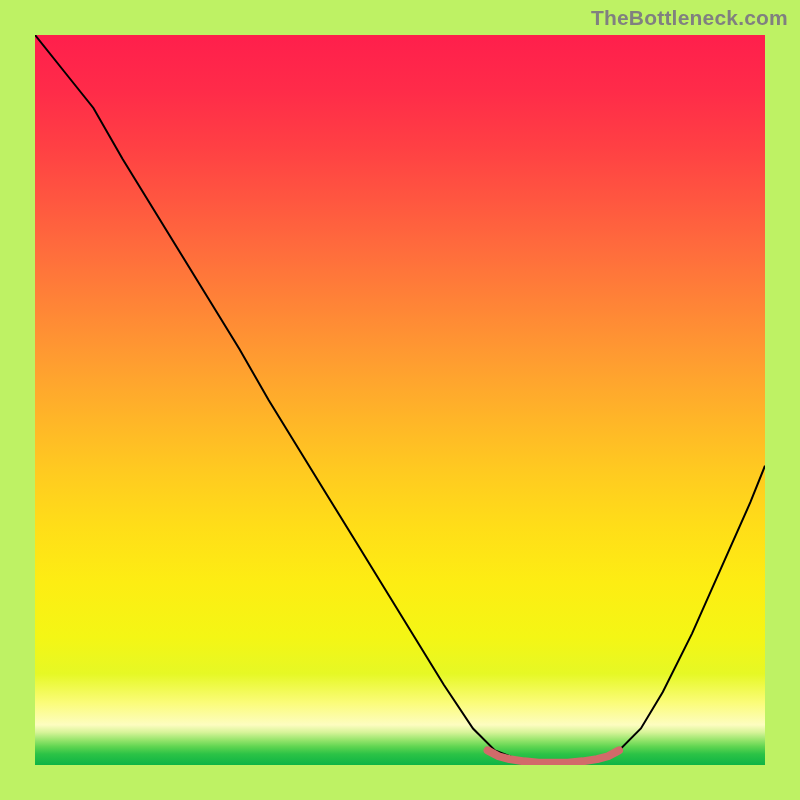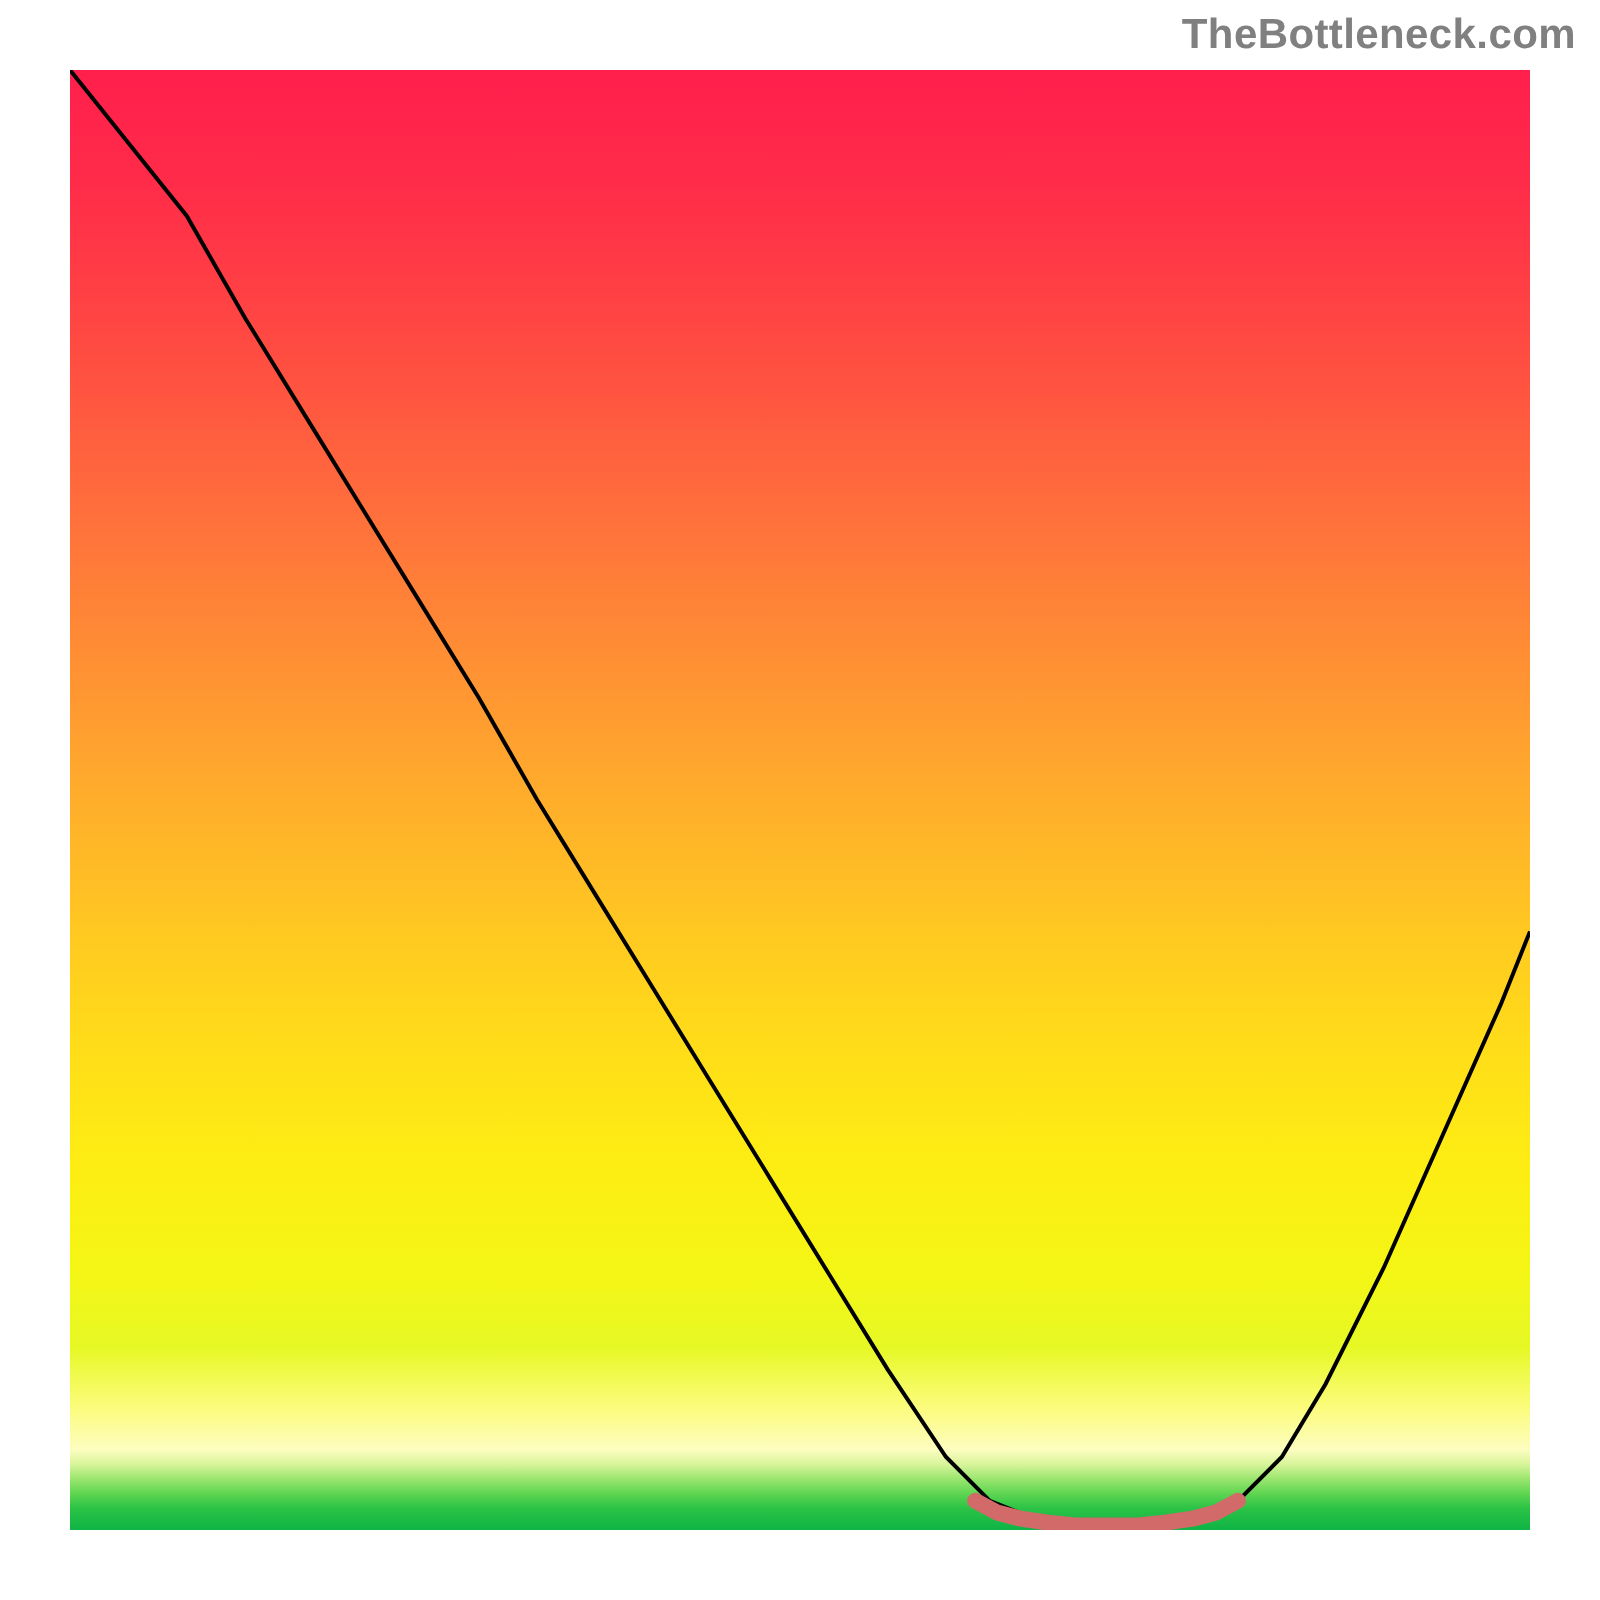--- a/index.html
+++ b/index.html
@@ -9,21 +9,21 @@
     height: 800px;
     background: #000000;
     overflow: hidden;
   }
   .frame {
     position: absolute;
     left: 0;
     top: 0;
     width: 800px;
     height: 800px;
-    background: #ffffff;
+    background: #bef264;
   }
   .plot-area {
     position: absolute;
     left: 35px;
     top: 35px;
     width: 730px;
     height: 730px;
     overflow: hidden;
   }
   .watermark {

